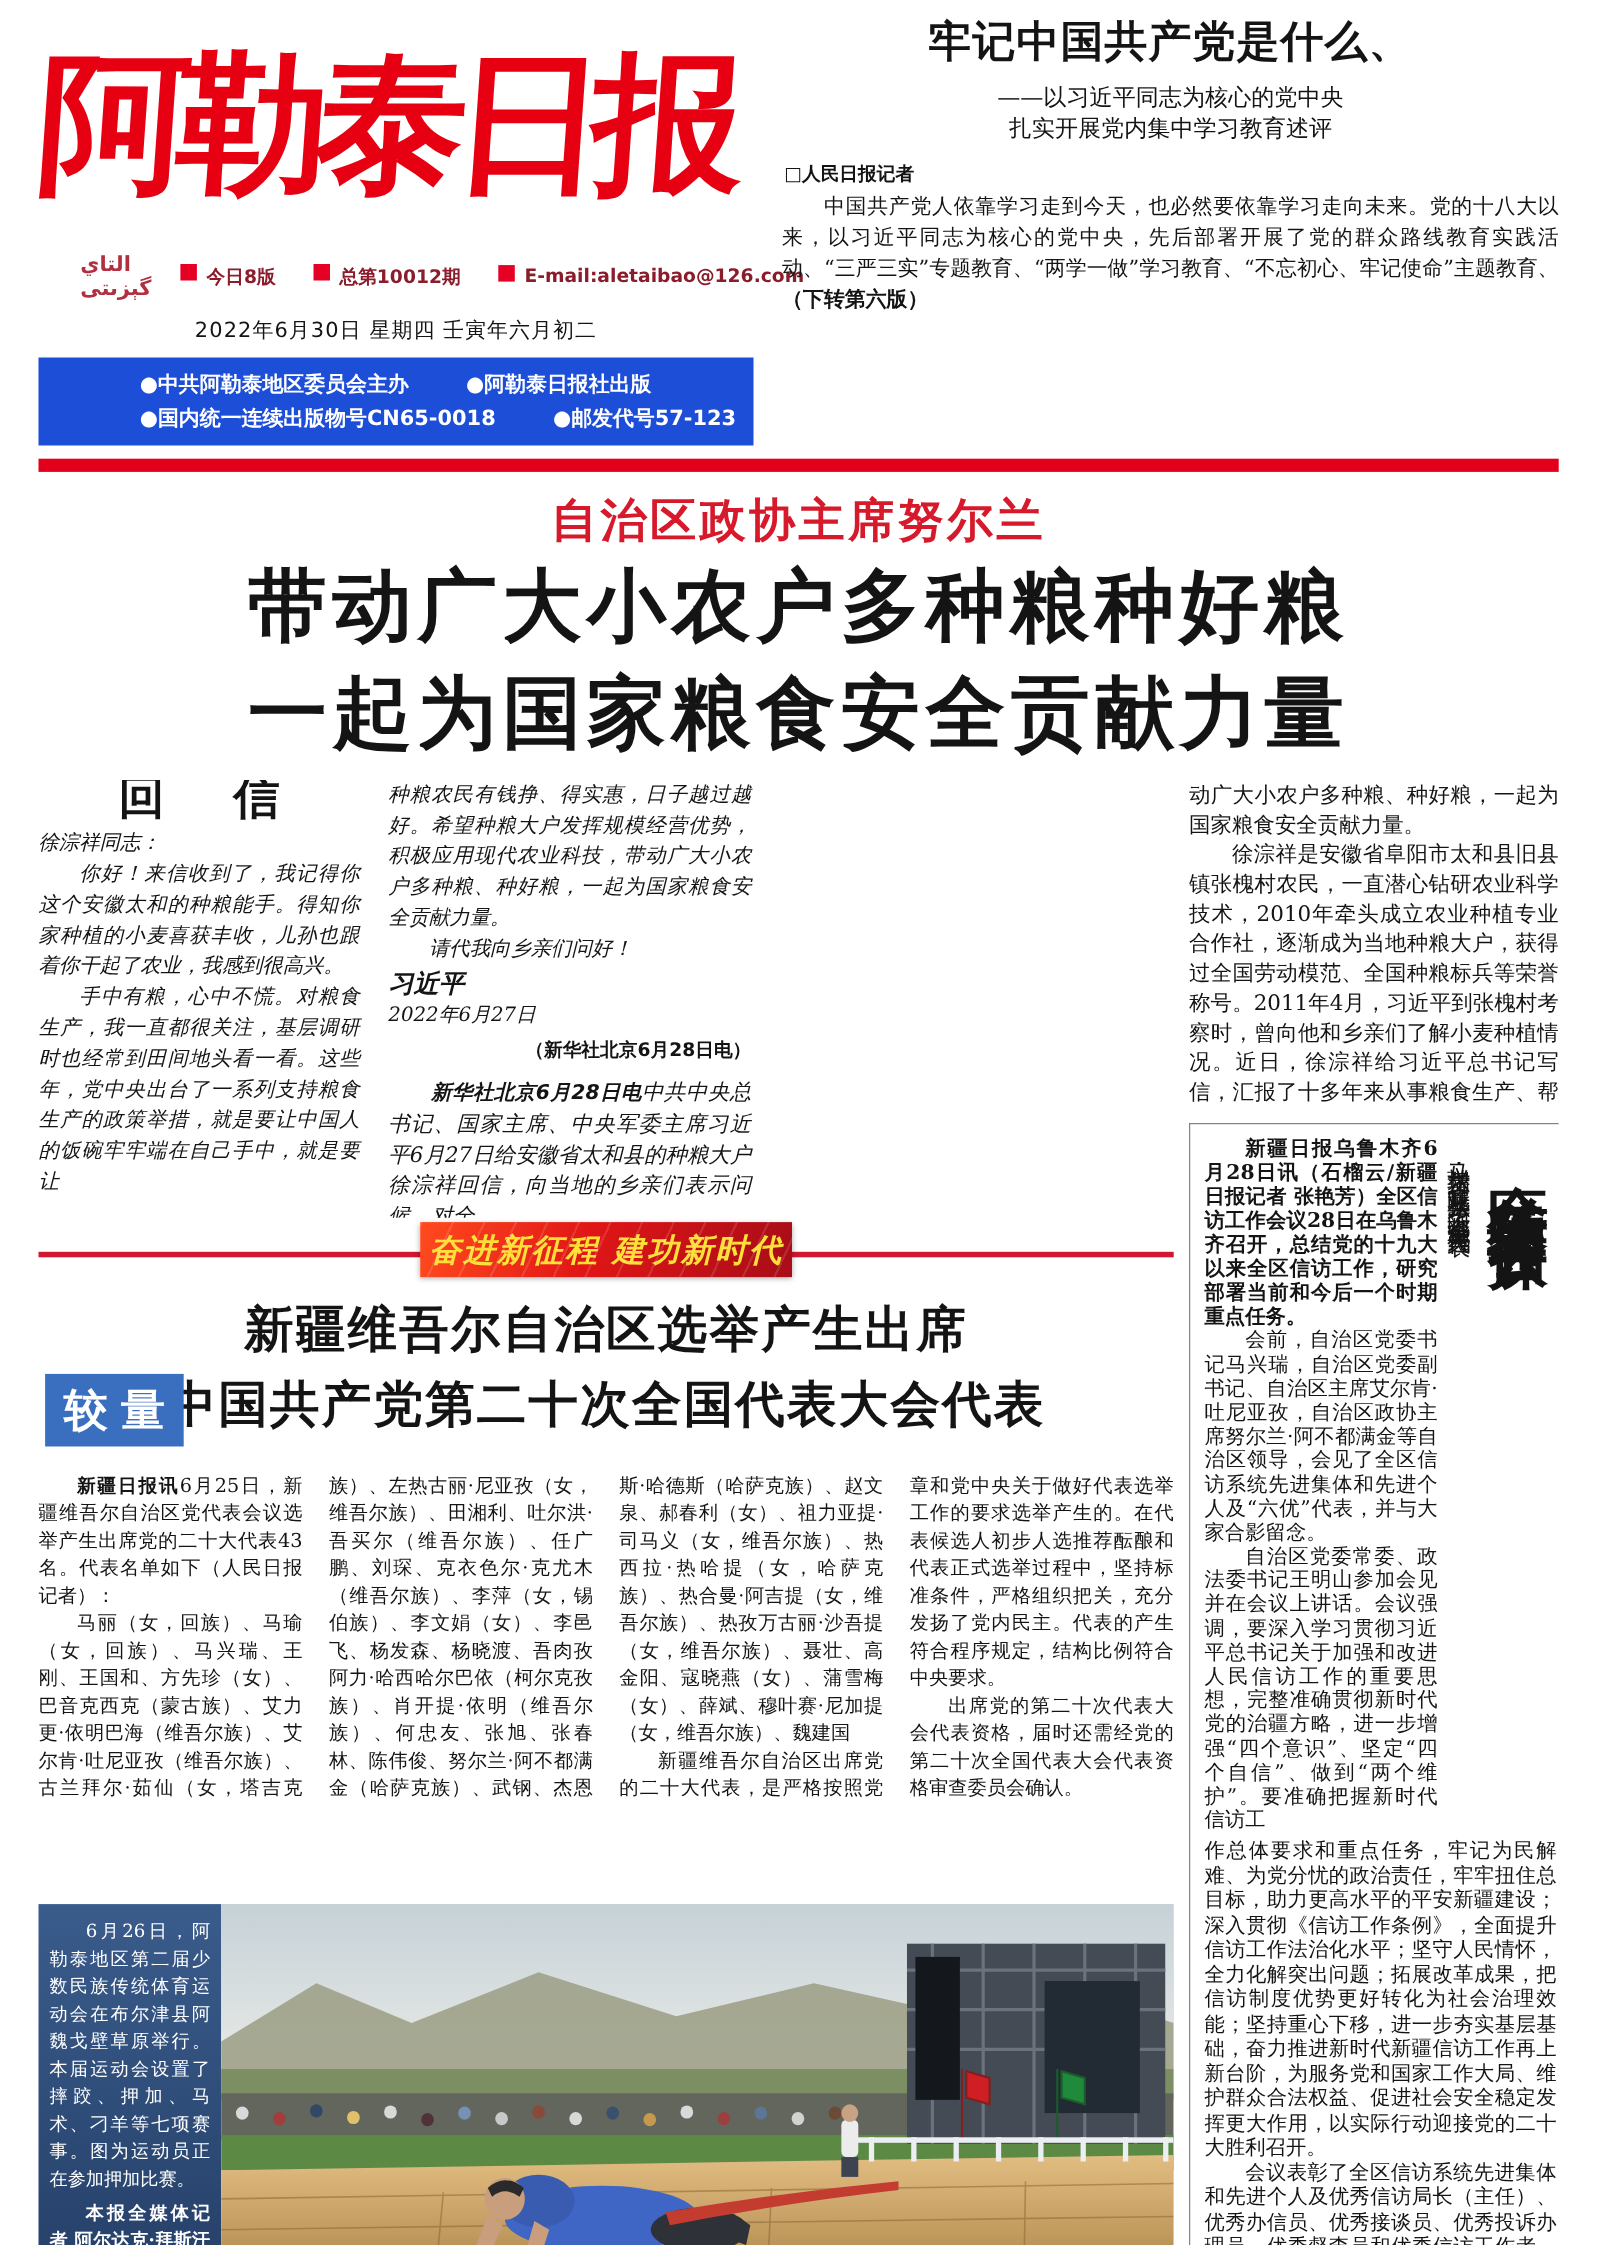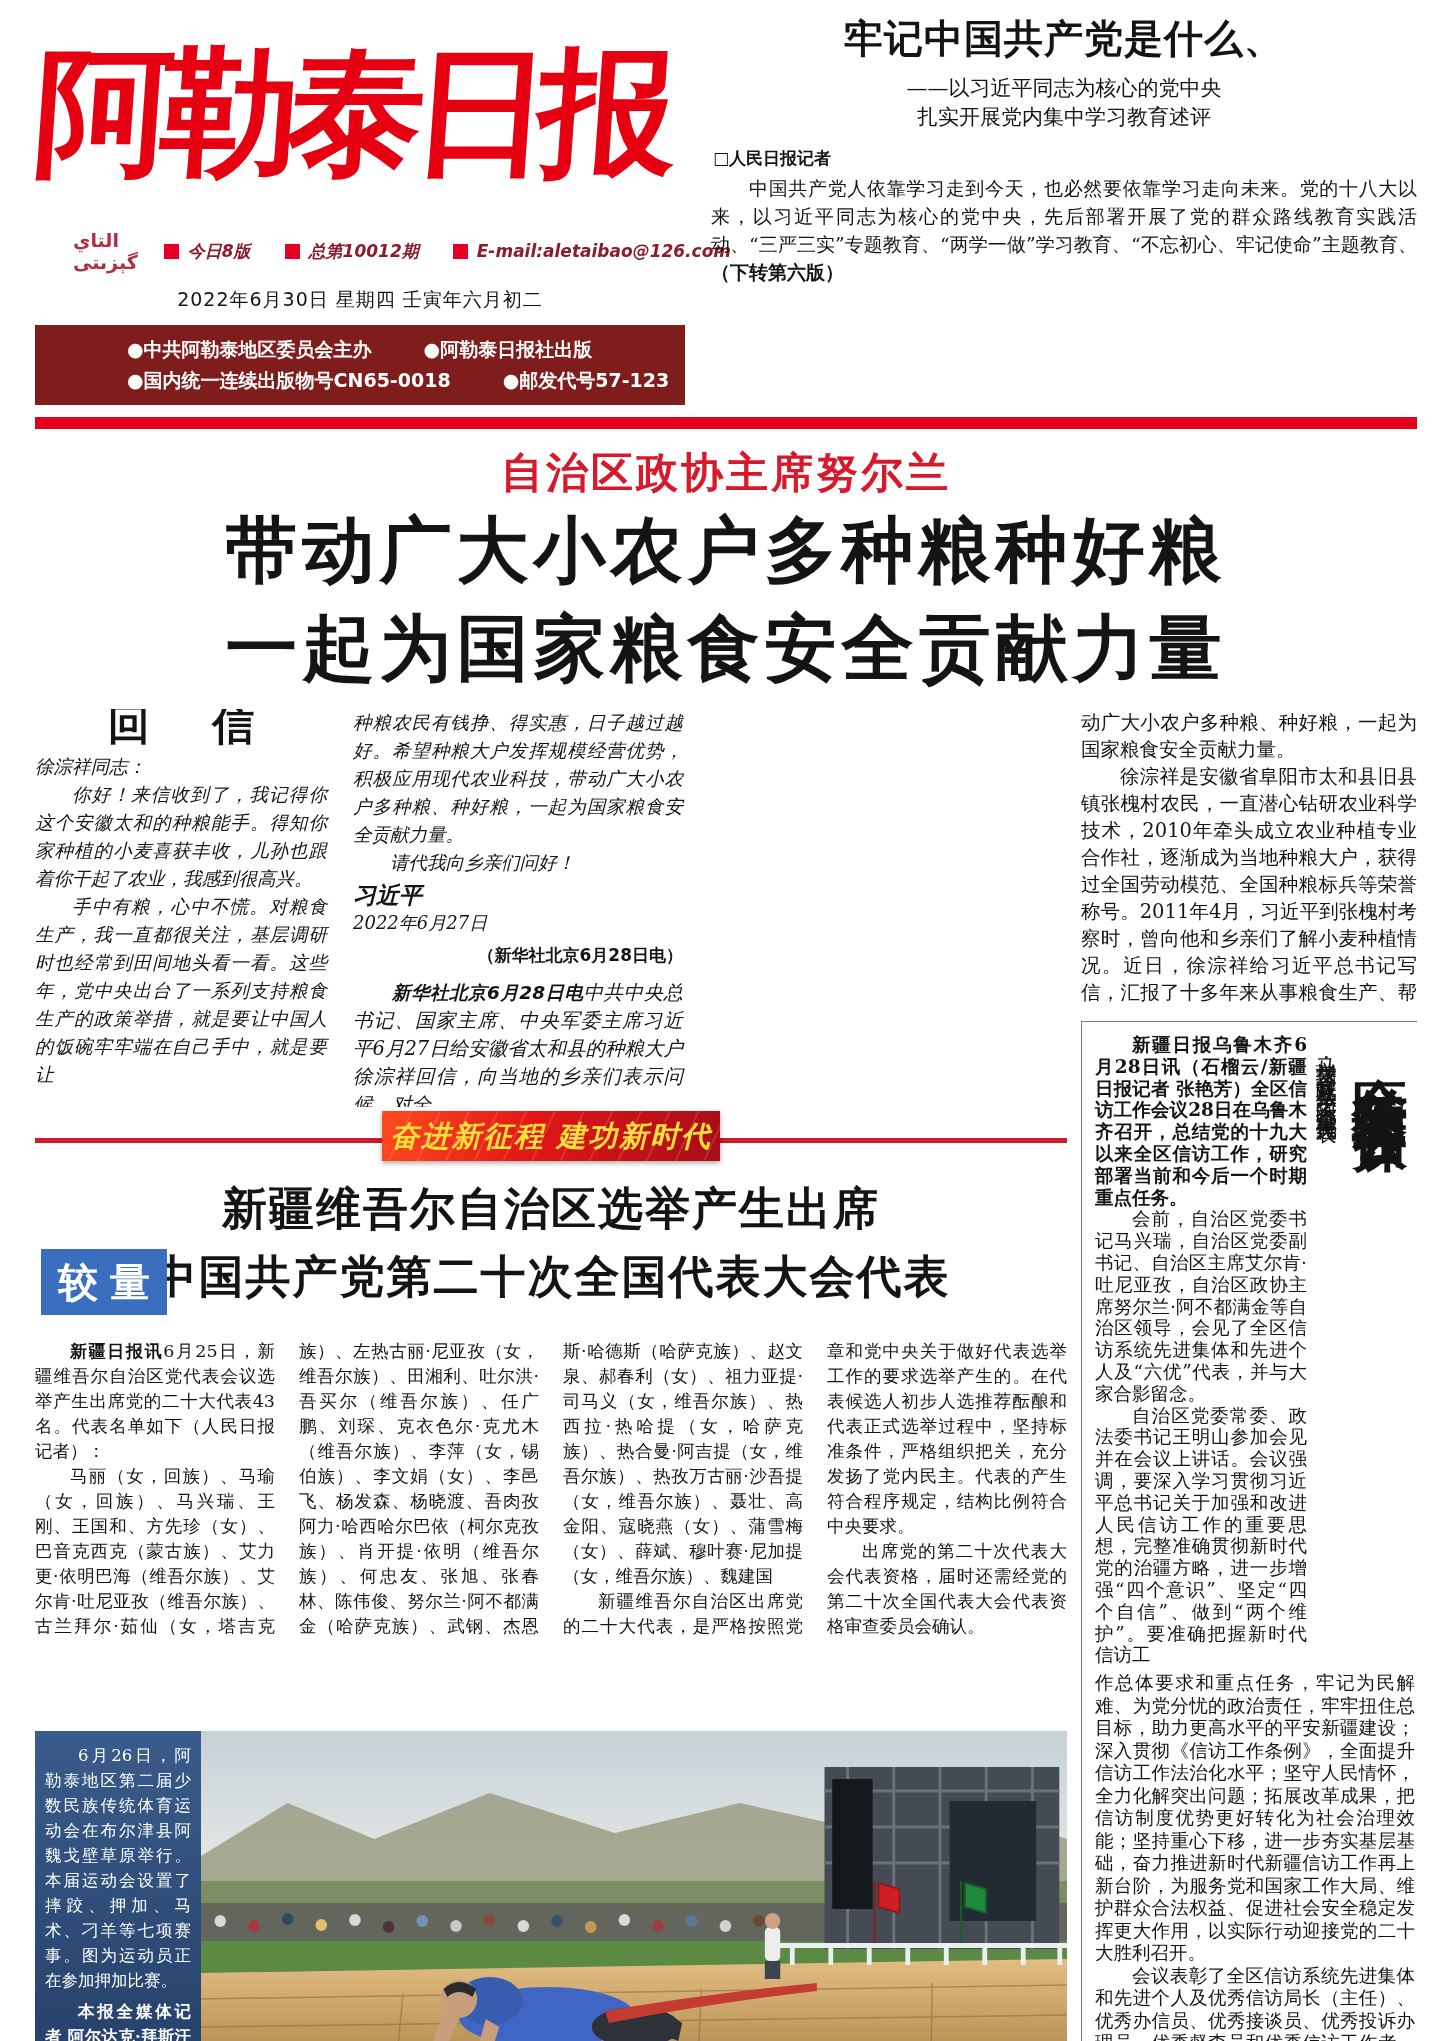--- a/index.html
+++ b/index.html
@@ -9,24 +9,24 @@
 
   
   .header{display:flex;padding:10px 35px 0 35px;}
   .mast{width:650px;flex:none;}
   .mast-title{display:inline-block;font-family:"DejaVu Sans","Liberation Sans",sans-serif;
       font-weight:900;font-size:138px;letter-spacing:-12px;line-height:205px;color:#e60012;
       transform:skewX(-4deg);white-space:nowrap;}
   .mast-meta{display:flex;align-items:center;margin:14px 0 0 38px;color:#8a1c2c;
       font-size:17px;font-weight:bold;}
   .uy{color:#b03040;font-size:19px;margin-right:26px;}
-  .meta-item{display:flex;align-items:center;margin-right:34px;white-space:nowrap;font-style:italic;}
+  .meta-item{display:flex;margin-right:34px;white-space:nowrap;}
   .sq{width:15px;height:15px;background:#e60023;display:inline-block;margin-right:9px;flex:none;}
   .date-line{text-align:center;font-size:19px;margin-top:14px;letter-spacing:1px;}
-  .green-bar{margin-top:12px;background:#7f1d1d;color:#fff;font-weight:bold;font-size:19px;
+  .green-bar{margin-top:12px;background:#1d4ed8;color:#fff;font-weight:bold;font-size:19px;
       padding:9px 10px 9px 92px;line-height:31px;}
   .green-row{display:flex;}
   .green-row span{margin-right:52px;white-space:nowrap;}
 
   .top-article{flex:1;padding:4px 0 0 26px;}
   .ta-h{font-weight:900;font-size:39px;line-height:1.27;text-align:center;letter-spacing:1px;}
   .ta-sub{font-size:21px;text-align:center;margin-top:10px;line-height:1.4;}
   .ta-byline{font-size:17px;font-weight:bold;margin:15px 0 4px 2px;}
   .ta-body{font-size:19px;line-height:28px;text-align:justify;}
   .ta-body .ind{text-indent:2em;margin:0;}

